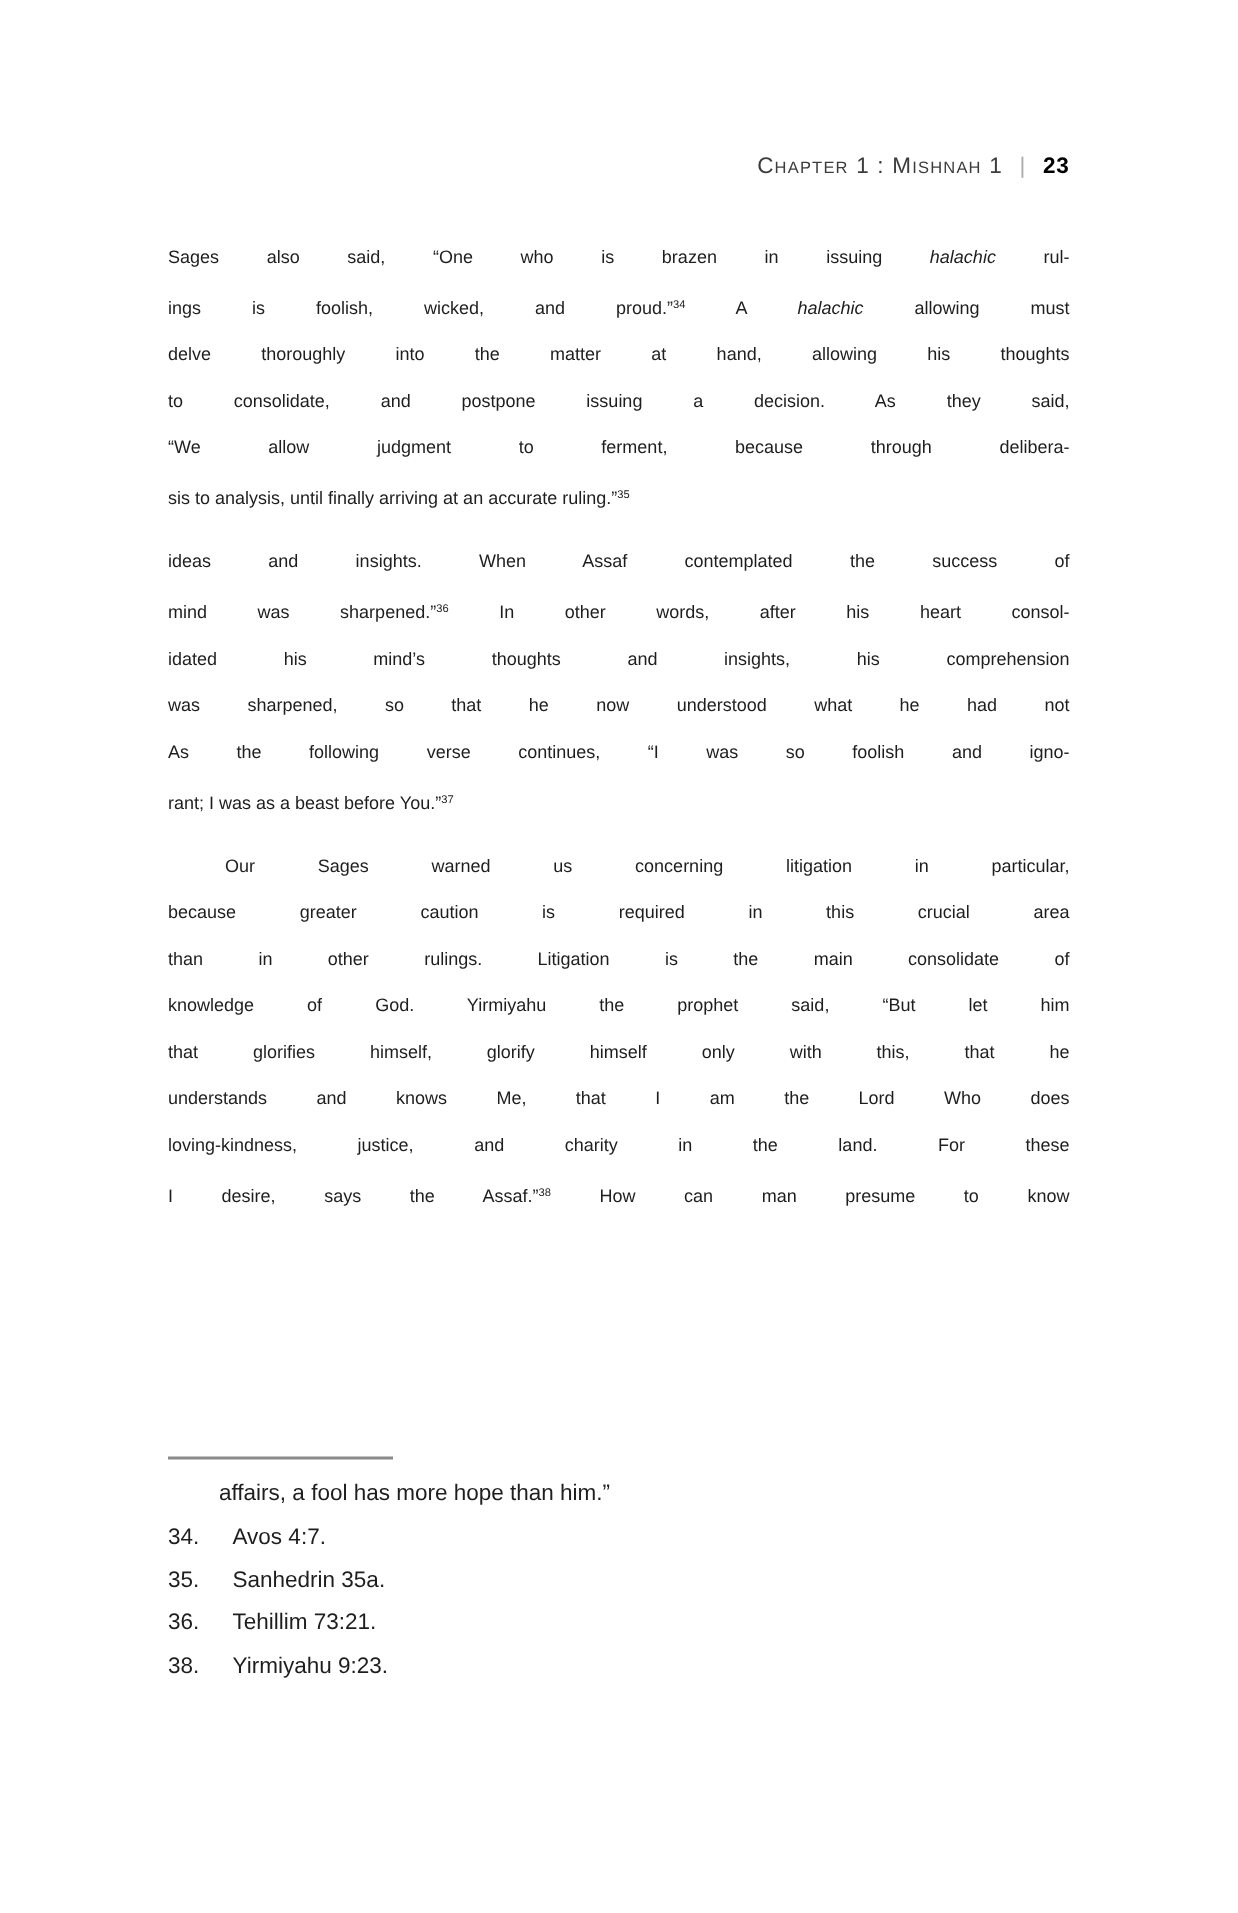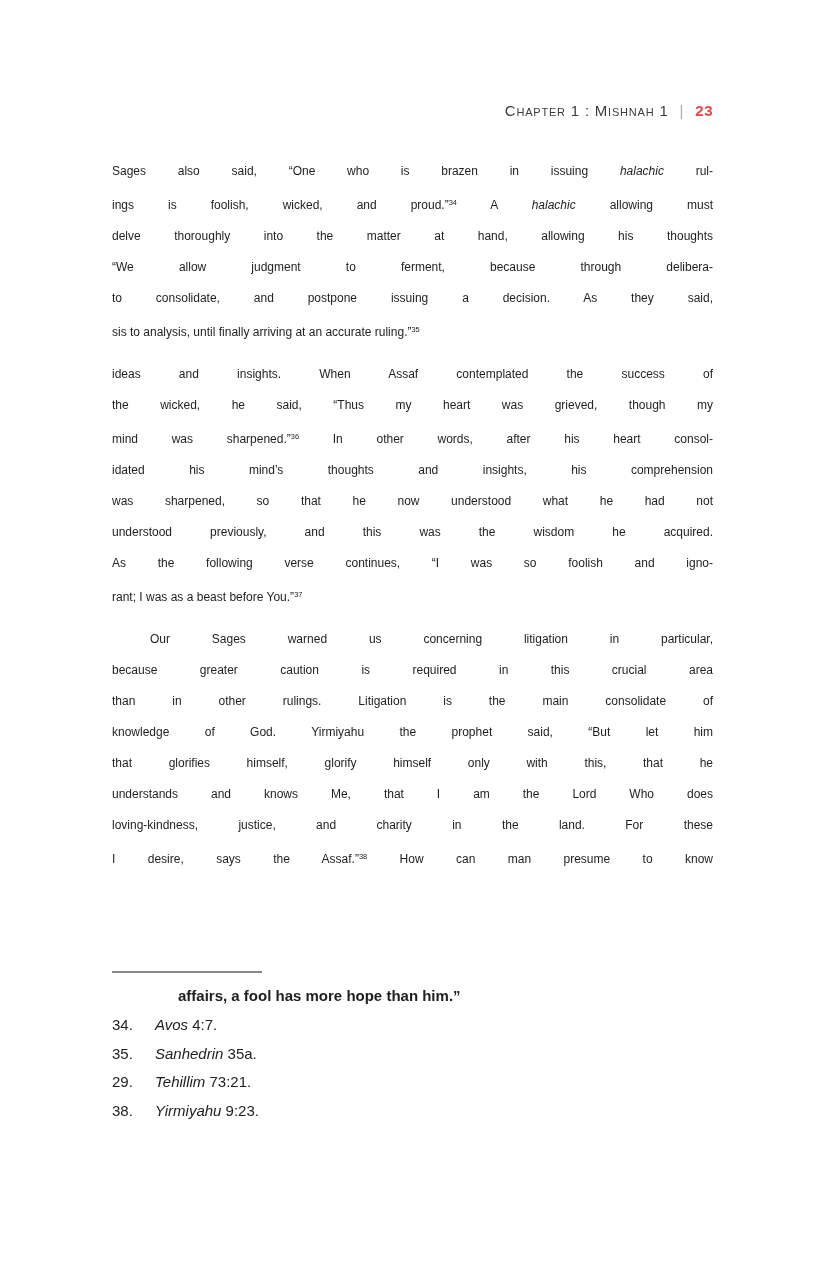--- a/index.html
+++ b/index.html
@@ -16,21 +16,21 @@
   .header {
     position: absolute;
     top: 102px; left: 112px; right: 112px;
     text-align: right;
     font-size: 15px;
     color: #3c3c3c;
     letter-spacing: 0.8px;
   }
   .running-head { font-variant: small-caps; }
   .header-sep { color: #ababab; margin: 0 11px; font-weight: normal; }
-  .page-num { font-weight: bold; color: #ef4444; letter-spacing: 0.5px; }
+  .page-num { font-weight: bold; color: #000000; letter-spacing: 0.5px; }
 
   .body-text {
     position: absolute;
     top: 156px; left: 112px;
     width: 601px;
     font-size: 12px;
     line-height: 31px;
   }
   .para { margin-bottom: 11px; }
   .line { text-align: justify; text-align-last: justify; white-space: normal; }
@@ -45,50 +45,48 @@
     width: 601px;
     font-size: 15px;
     line-height: 20px;
     color: #1e1e1e;
   }
   .fn-rule {
     width: 150px; height: 0;
     border-top: 2px solid #8a8a8a;
     margin-bottom: 13px;
   }
-  .fn-cont { margin-left: 66px; margin-bottom: 9px; font-weight: bold; }
+  .fn-cont { margin-left: 34px; margin-bottom: 9px; }
   .fn-item { display: flex; margin-bottom: 8.5px; }
   .fn-num { width: 43px; flex: 0 0 43px; }
-  .fn-src { font-style: italic; }
+  .fn-src { }
 </style>
 </head>
 <body>
 
 <div class="page">
 
   <div class="header">
     <span class="running-head">Chapter 1 : Mishnah 1</span><span class="header-sep">|</span><span class="page-num">23</span>
   </div>
 
   <div class="body-text" id="body-container">
       <div class="para">
         <div class="line"><span>Sages also said, “One who is brazen in issuing </span><span class="it">halachic</span><span> rul-</span></div>
         <div class="line"><span>ings is foolish, wicked, and proud.”</span><span class="sup">34</span><span> A </span><span class="it">halachic</span><span> allowing must</span></div>
         <div class="line"><span>delve thoroughly into the matter at hand, allowing his thoughts</span></div>
+        <div class="line"><span>to consolidate, and postpone issuing a decision. As they said,</span></div>
         <div class="line"><span>“We allow judgment to ferment, because through delibera-</span></div>
-        <div class="line"><span>to consolidate, and postpone issuing a decision. As they said,</span></div>
         <div class="line last"><span>sis to analysis, until finally arriving at an accurate ruling.”</span><span class="sup">35</span></div>
       </div>
       <div class="para">
         <div class="line"><span>ideas and insights. When Assaf contemplated the success of</span></div>
-        <div class="line"><span>the wicked, he said, “Thus my heart was grieved, though my</span></div>
         <div class="line"><span>mind was sharpened.”</span><span class="sup">36</span><span> In other words, after his heart consol-</span></div>
         <div class="line"><span>idated his mind’s thoughts and insights, his comprehension</span></div>
         <div class="line"><span>was sharpened, so that he now understood what he had not</span></div>
-        <div class="line"><span>understood previously, and this was the wisdom he acquired.</span></div>
         <div class="line"><span>As the following verse continues, “I was so foolish and igno-</span></div>
         <div class="line last"><span>rant; I was as a beast before You.”</span><span class="sup">37</span></div>
       </div>
       <div class="para">
         <div class="line indent"><span>Our Sages warned us concerning litigation in particular,</span></div>
         <div class="line"><span>because greater caution is required in this crucial area</span></div>
         <div class="line"><span>than in other rulings. Litigation is the main consolidate of</span></div>
         <div class="line"><span>knowledge of God. Yirmiyahu the prophet said, “But let him</span></div>
         <div class="line"><span>that glorifies himself, glorify himself only with this, that he</span></div>
         <div class="line"><span>understands and knows Me, that I am the Lord Who does</span></div>
@@ -103,21 +101,21 @@
     <div id="footnote-container">
         <div class="fn-item">
           <span class="fn-num">34.</span>
           <span class="fn-text"><span class="fn-src">Avos</span><span> 4:7.</span></span>
         </div>
         <div class="fn-item">
           <span class="fn-num">35.</span>
           <span class="fn-text"><span class="fn-src">Sanhedrin</span><span> 35a.</span></span>
         </div>
         <div class="fn-item">
-          <span class="fn-num">29.</span>
+          <span class="fn-num">36.</span>
           <span class="fn-text"><span class="fn-src">Tehillim</span><span> 73:21.</span></span>
         </div>
         <div class="fn-item">
           <span class="fn-num">38.</span>
           <span class="fn-text"><span class="fn-src">Yirmiyahu</span><span> 9:23.</span></span>
         </div>
       </div>
   </div>
 
 </div>

